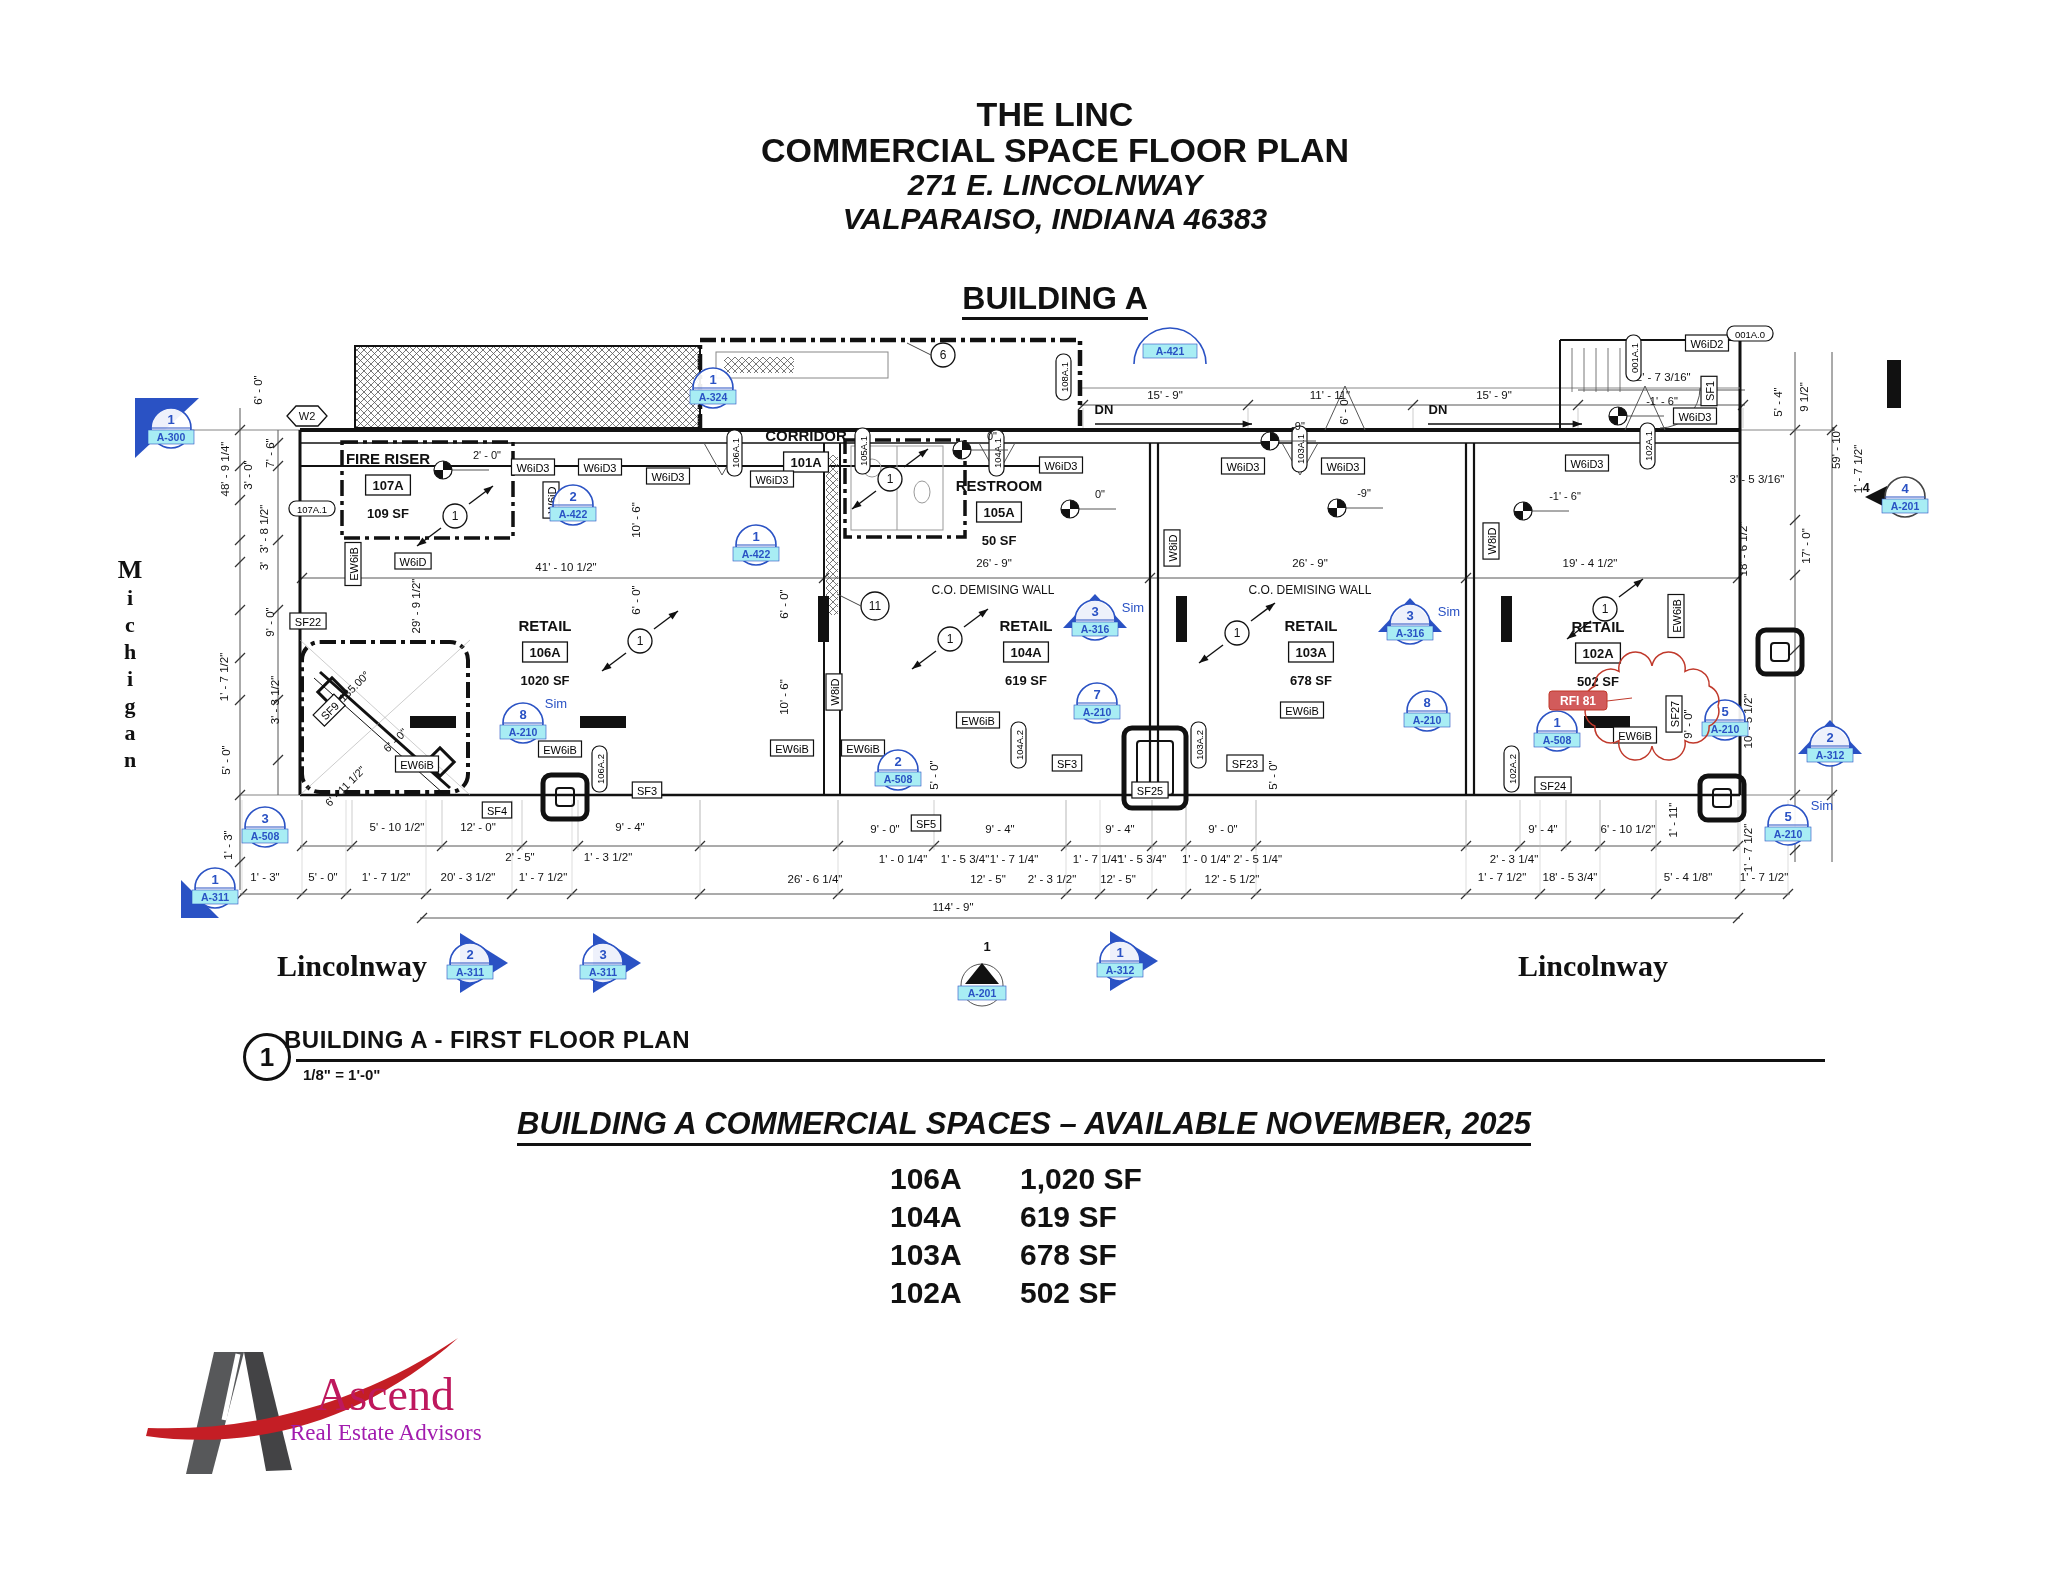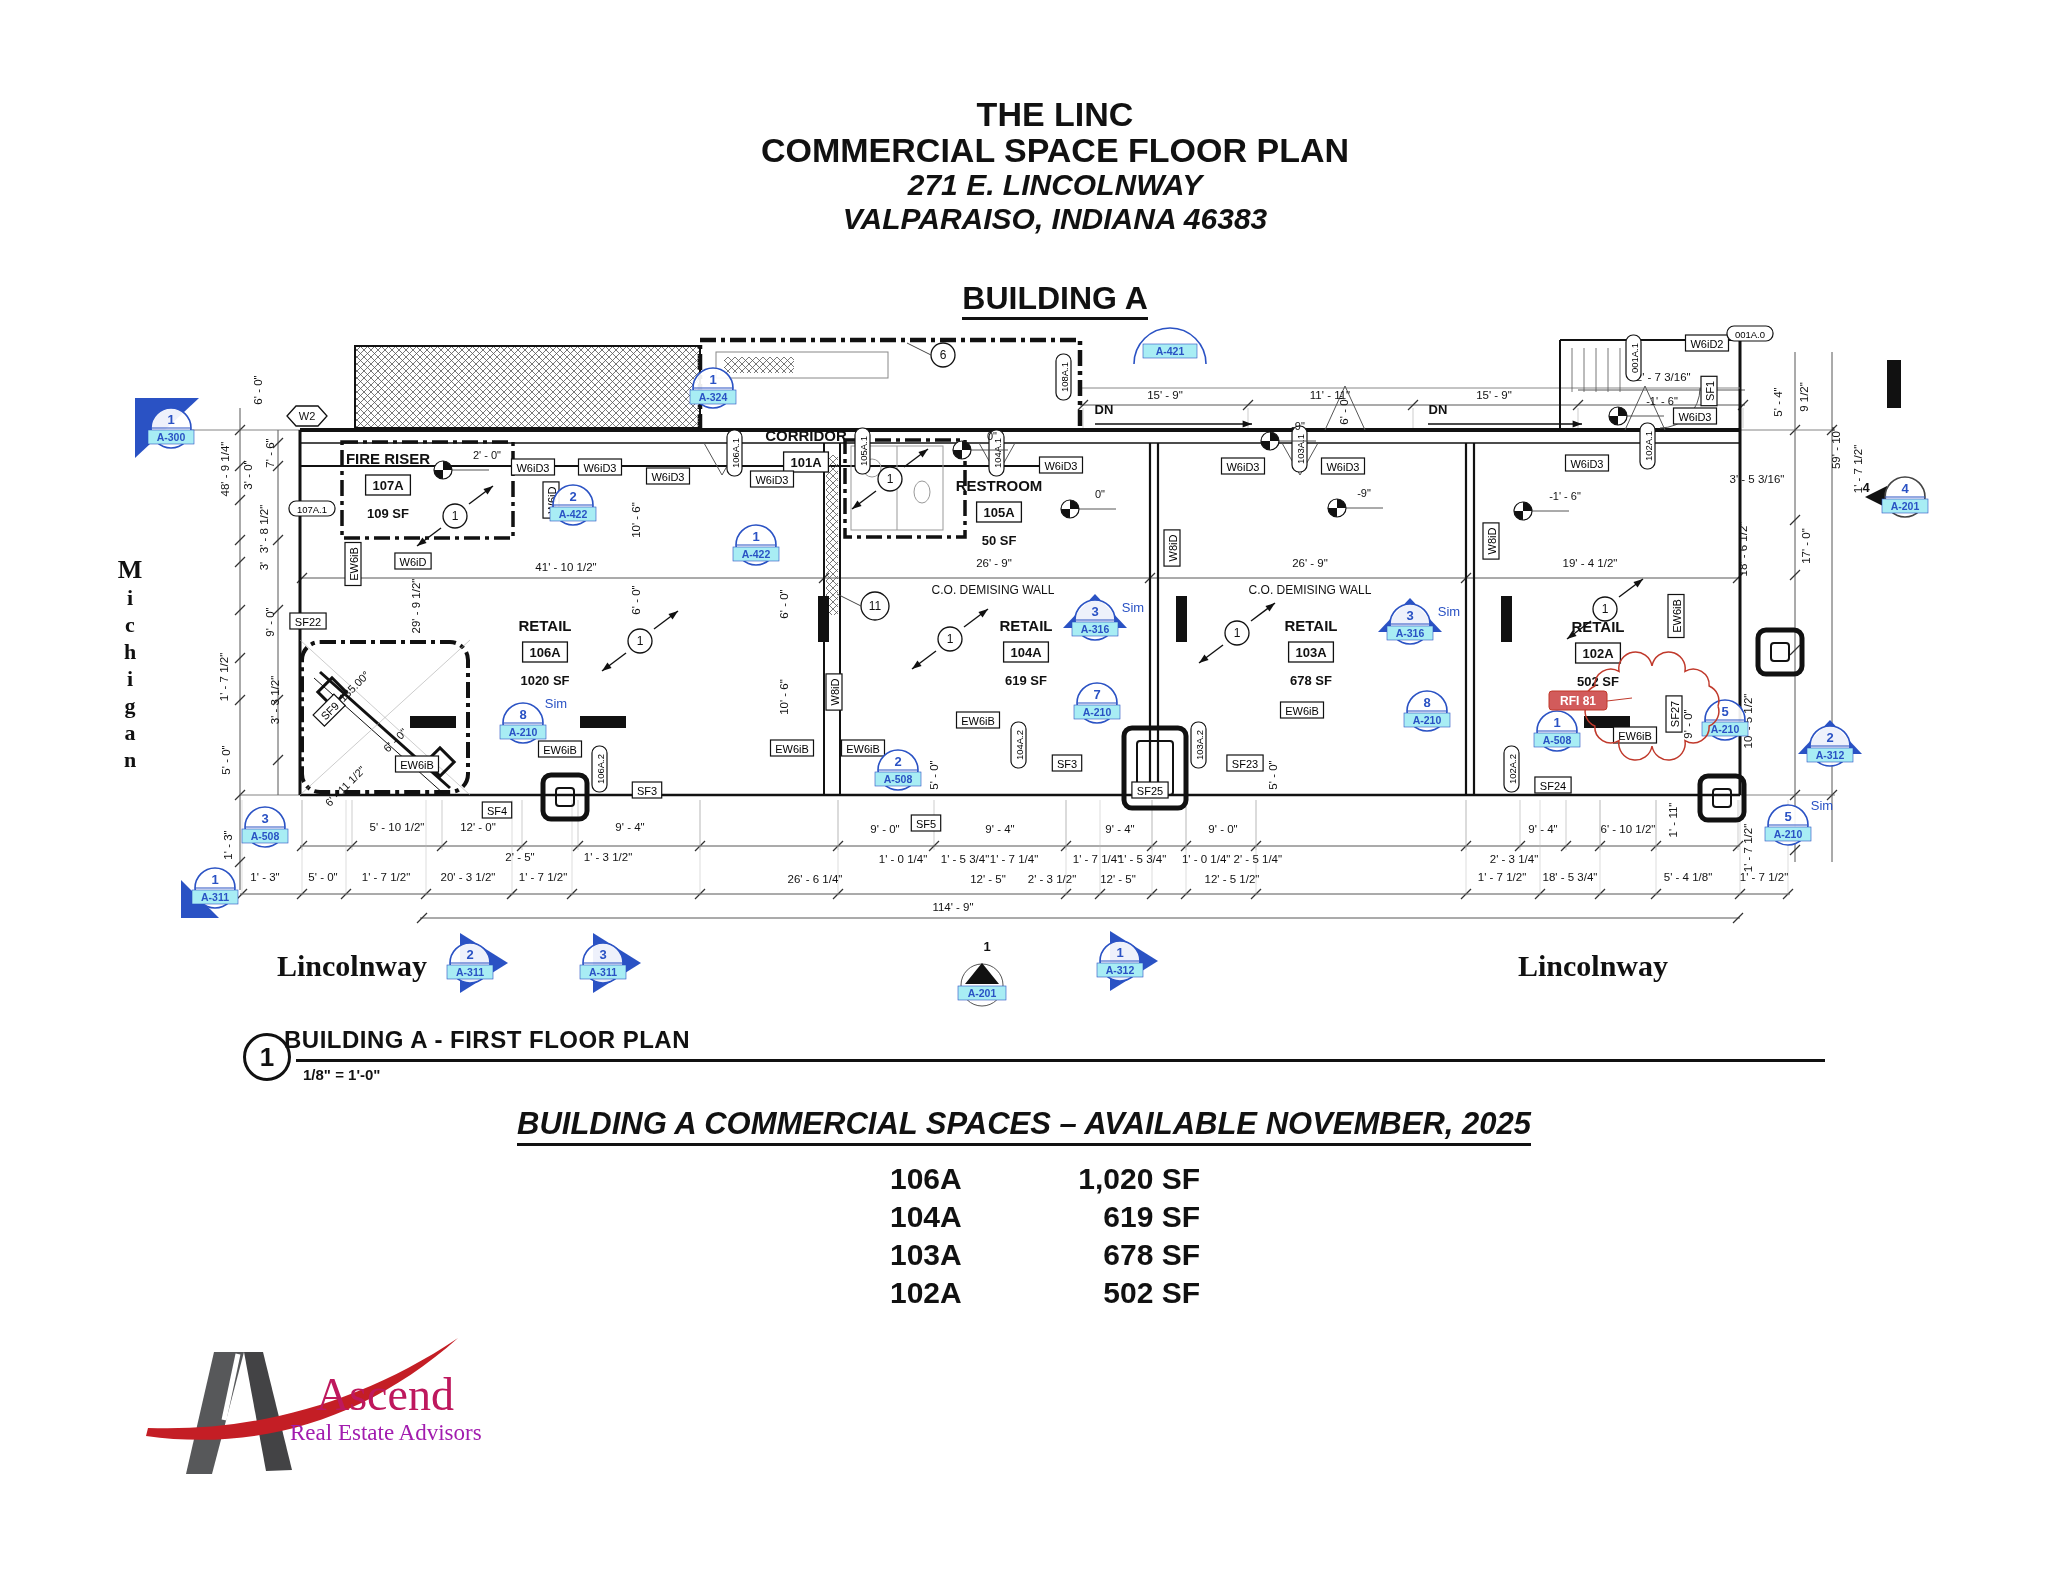--- a/index.html
+++ b/index.html
@@ -13,21 +13,21 @@
   .ptitle-circle{position:absolute;left:243px;top:1033px;width:42px;height:42px;border:3px solid #111;
       border-radius:50%;text-align:center;line-height:42px;font-size:26px;font-weight:bold;}
   .ptitle{position:absolute;left:284px;top:1026px;font-size:24px;font-weight:bold;letter-spacing:.5px;}
   .ptitle-line{position:absolute;left:296px;top:1059px;width:1529px;height:3px;background:#111;}
   .pscale{position:absolute;left:303px;top:1066px;font-size:15px;font-weight:bold;}
   .avail-head{position:absolute;left:0;top:1106px;width:2048px;text-align:center;}
   .avail-head span{font-size:31px;font-weight:bold;font-style:italic;border-bottom:3px solid #111;padding-bottom:2px;}
   .avail-list{position:absolute;left:890px;top:1160px;}
   .avail-row{display:flex;font-size:30px;font-weight:bold;line-height:38px;}
   .avail-row .unit{width:130px;text-align:left;}
-  .avail-row .sf{width:180px;text-align:right;}
+  .avail-row .sf{width:180px;text-align:left;}
   .logo{position:absolute;left:0;top:0;}
   .logo-name{position:absolute;left:316px;top:1368px;font-family:"Liberation Serif",serif;font-size:46px;color:#be185d;}
   .logo-sub{position:absolute;left:290px;top:1420px;font-family:"Liberation Serif",serif;font-size:23px;color:#a21caf;}
 </style>
 </head>
 <body>
 
 <div class="hdr" style="top:95px;font-size:34px;">THE LINC</div>
 <div class="hdr" style="top:131px;font-size:34px;">COMMERCIAL SPACE FLOOR PLAN</div>
 <div class="hdr it" style="top:168px;font-size:30px;">271 E. LINCOLNWAY</div>

